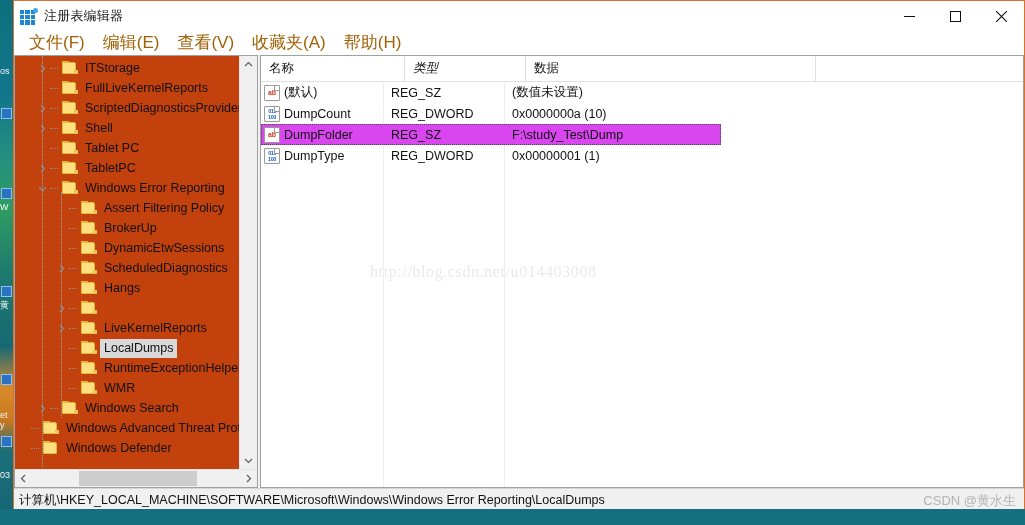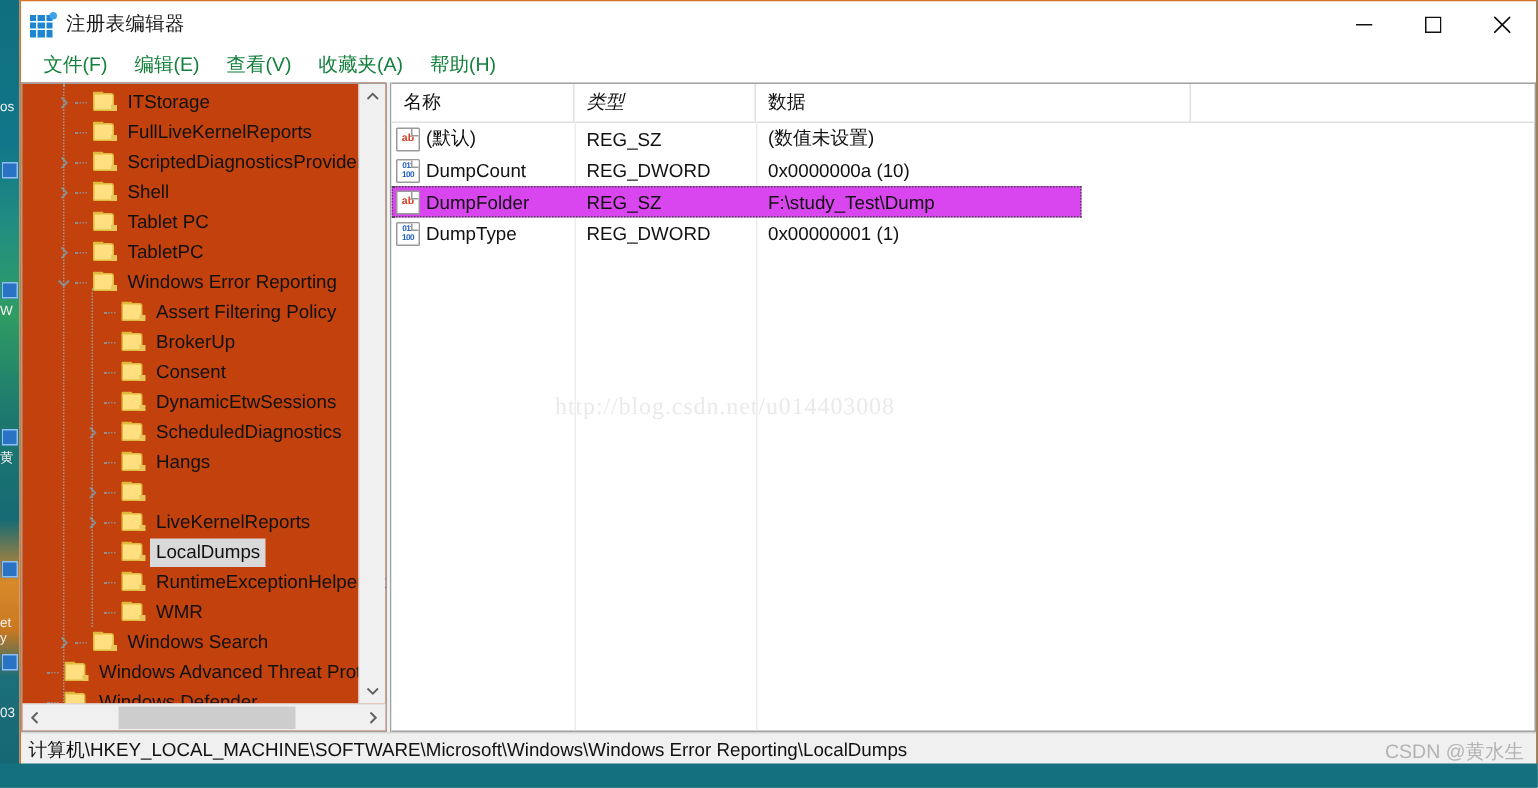--- a/index.html
+++ b/index.html
@@ -114,22 +114,22 @@
   
   .menubar {
     height: 23px;
     flex: none;
     display: flex;
     align-items: center;
     padding-left: 6px;
     background: #ffffff;
   }
   .menu-item {
-    font-size: 13px;
-    color: #15803d;
+    font-size: 17px;
+    color: #a16207;
     padding: 2px 9px;
     white-space: nowrap;
   }
 
   
   .panes {
     flex: 1 1 auto;
     display: flex;
     position: relative;
     min-height: 0;
@@ -293,21 +293,21 @@
   }
   .lh-cell {
     font-size: 12.5px;
     color: #111;
     padding: 4px 0 0 8px;
     box-sizing: border-box;
     border-right: 1px solid #e0e0e0;
     height: 25px;
     white-space: nowrap;
   }
-  .lh-name { width: 122px; }
+  .lh-name { width: 144px; }
   .lh-type { width: 121px; font-style: italic; }
   .lh-data { width: 290px; }
   .lrow {
     height: 21px;
     display: flex;
     align-items: center;
     font-size: 12.5px;
     color: #111;
     position: relative;
     white-space: nowrap;
@@ -582,31 +582,20 @@
               </div>
               <div class="trow">
                 <div style="width: 38px; flex: 0 0 auto;"></div>
                 <div class="exp"></div>
                 <div class="dline"></div>
                 <div class="folder">
                   <div class="f-t"></div>
                   <div class="f-b"></div>
                   <div class="f-s"></div>
                 </div>
-                <span class="lbl">Consent</span>
-              </div>
-              <div class="trow">
-                <div style="width: 38px; flex: 0 0 auto;"></div>
-                <div class="exp"></div>
-                <div class="dline"></div>
-                <div class="folder">
-                  <div class="f-t"></div>
-                  <div class="f-b"></div>
-                  <div class="f-s"></div>
-                </div>
                 <span class="lbl">DynamicEtwSessions</span>
               </div>
               <div class="trow">
                 <div style="width: 38px; flex: 0 0 auto;"></div>
                 <div class="exp">
                   <svg width="9" height="9" viewBox="0 0 9 9">
                     <path d="M3 1 L6.5 4.5 L3 8" fill="none" stroke="currentColor" stroke-width="1.3"></path>
                   </svg>
                 </div>
                 <div class="dline"></div>

